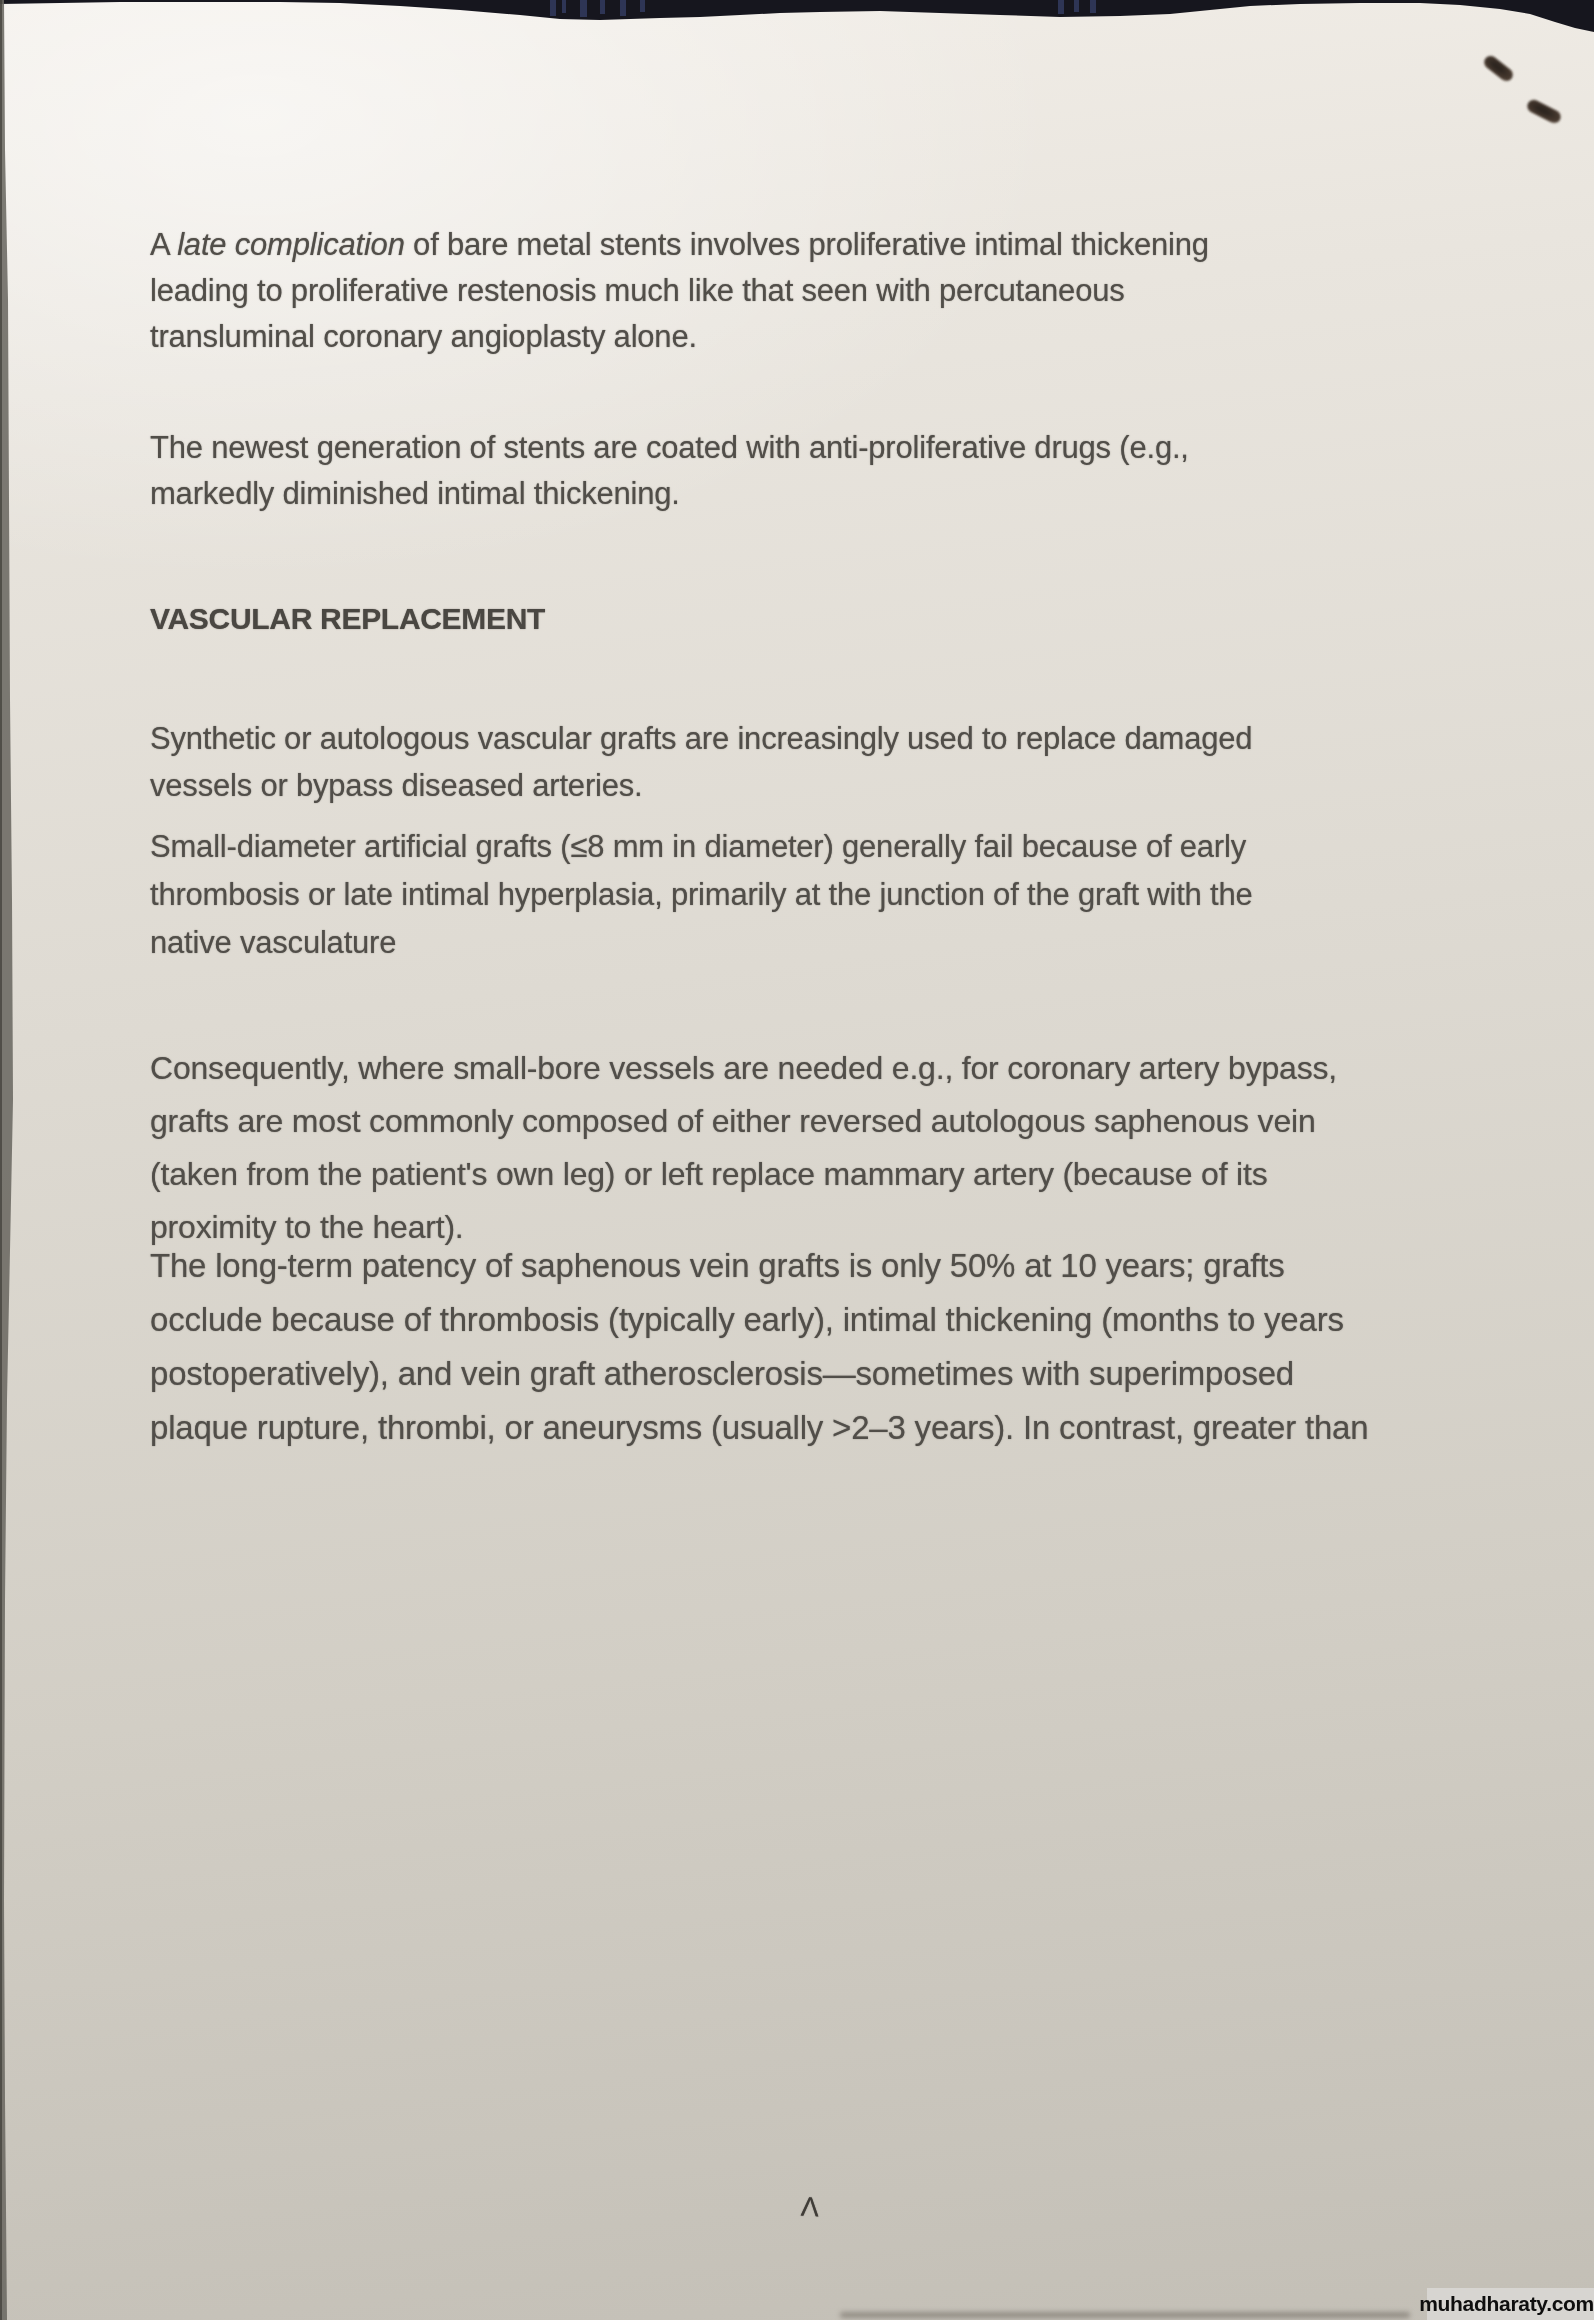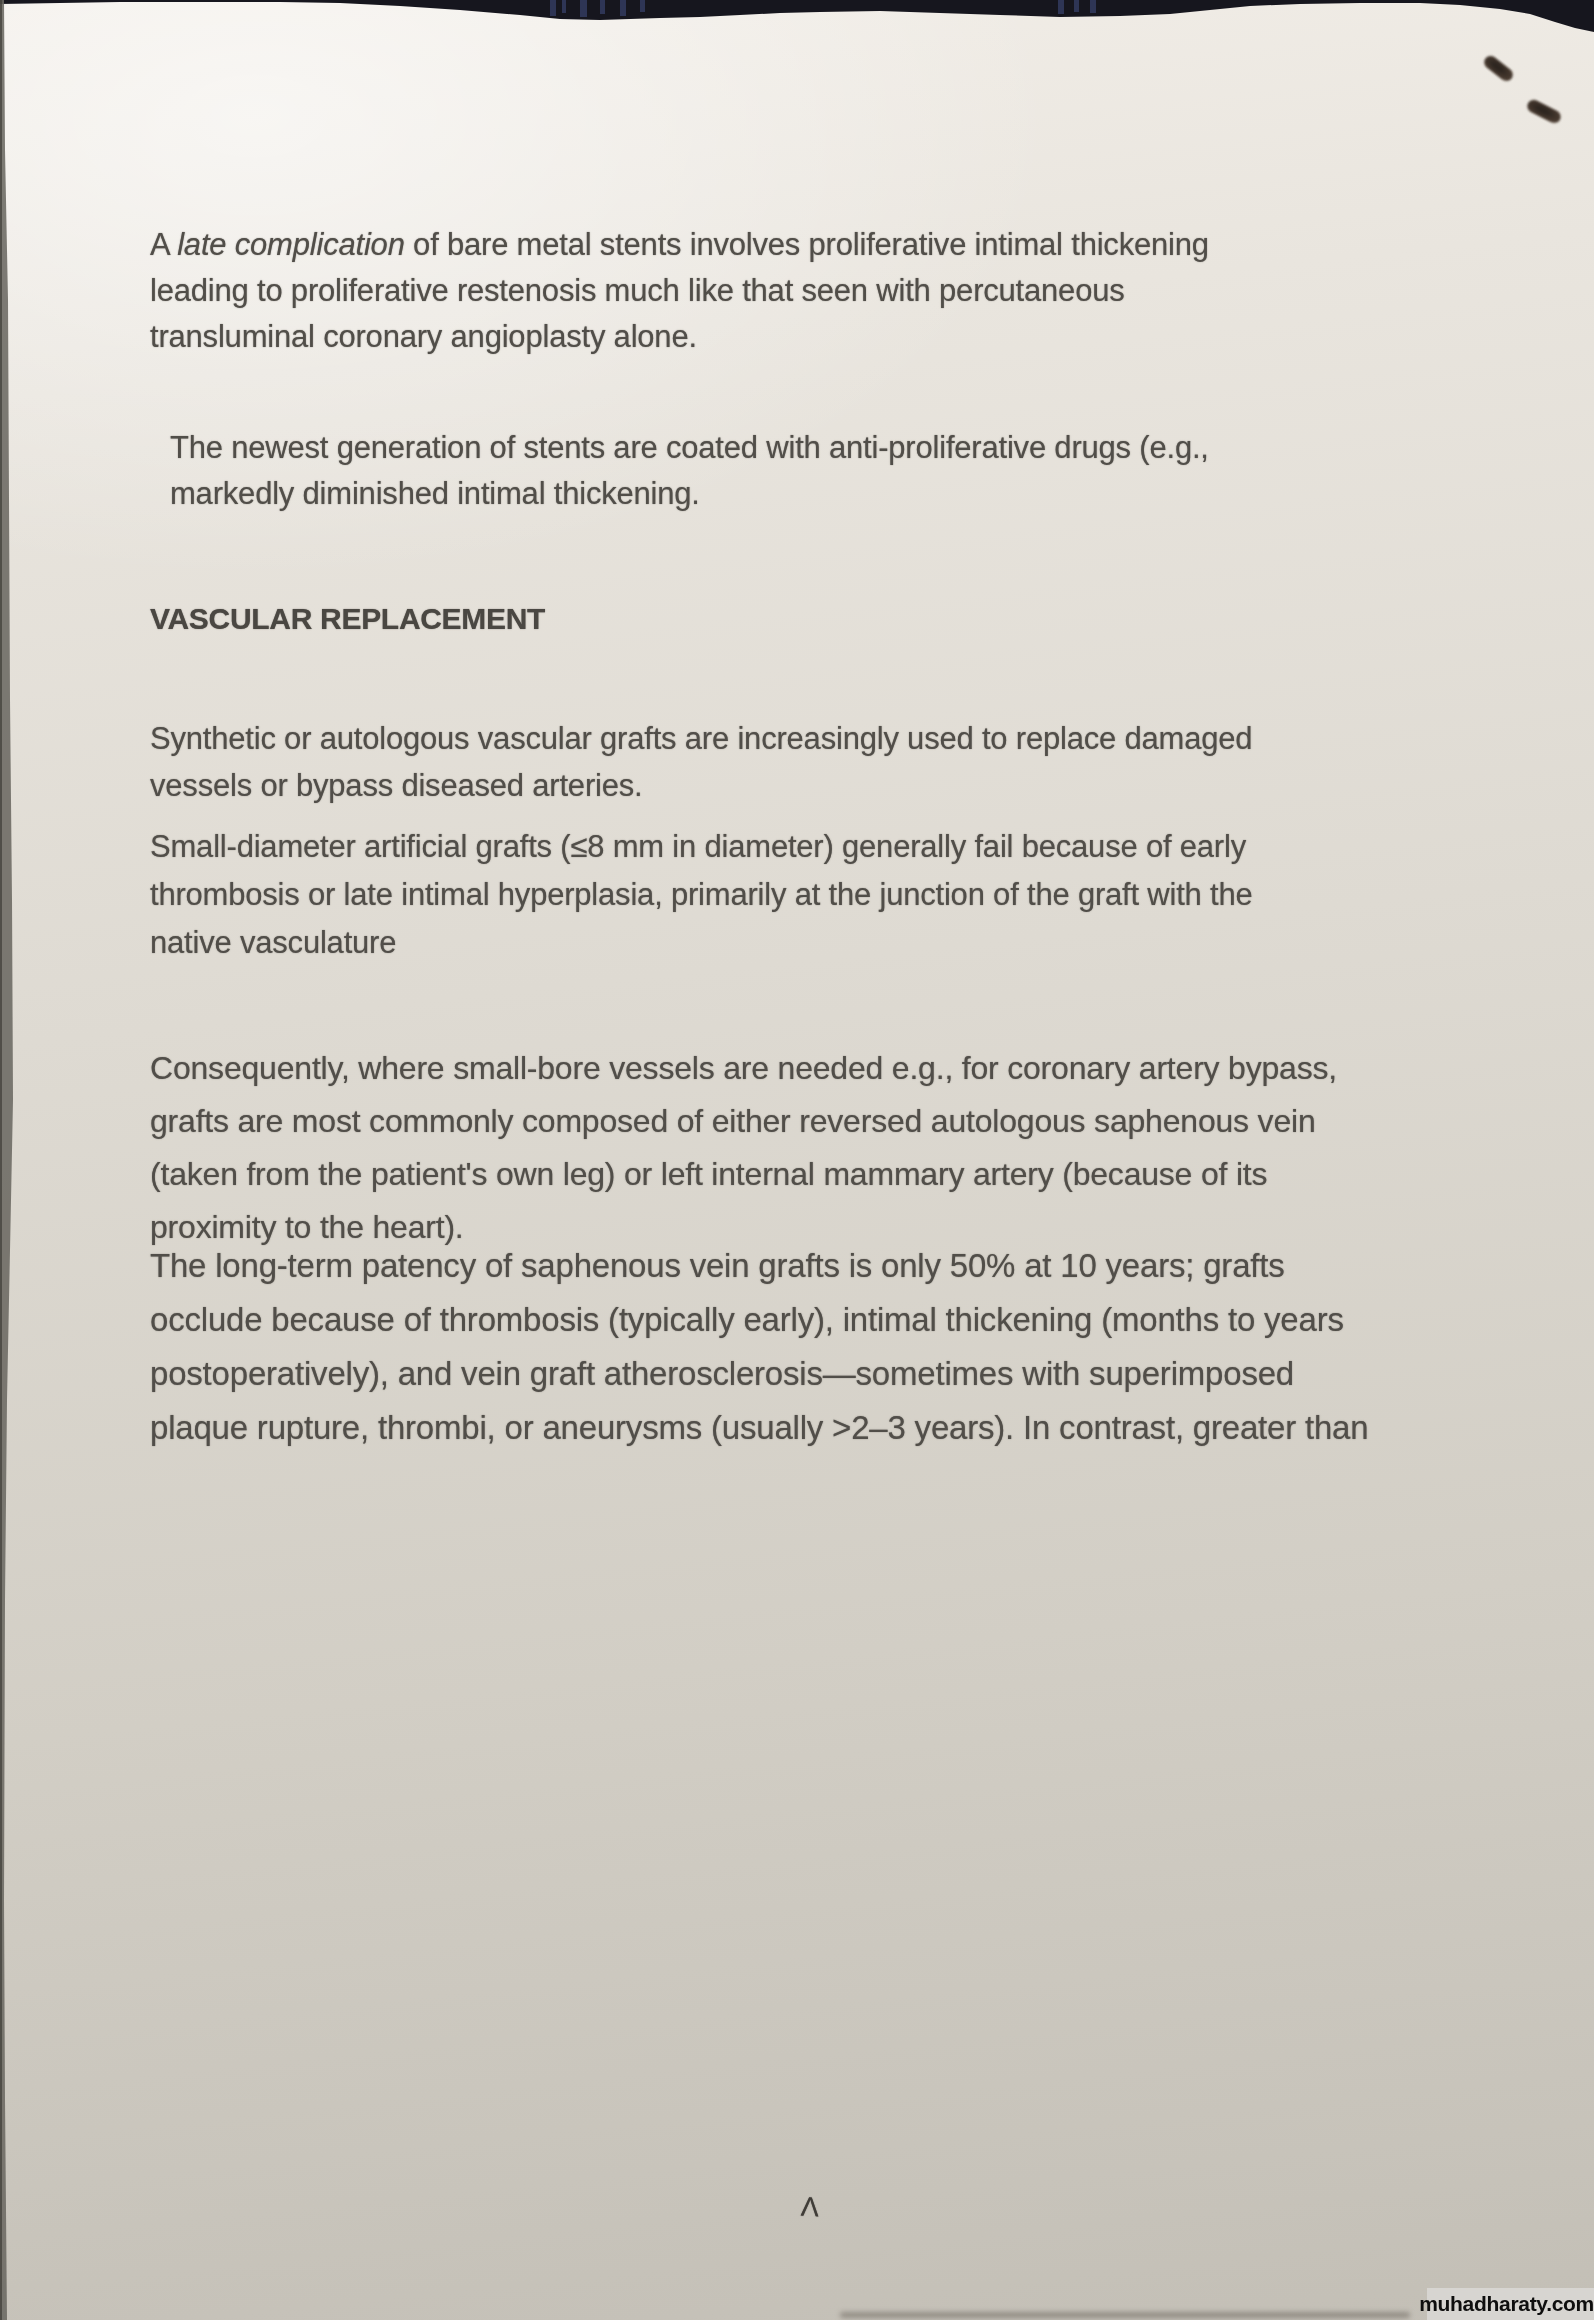--- a/index.html
+++ b/index.html
@@ -23,21 +23,21 @@
     text-shadow:0 0 1.3px rgba(92,88,82,0.75);
     letter-spacing:-0.2px;
     white-space:nowrap;
   }
   .para .line{white-space:nowrap;}
   .p1,.p2{font-size:31px;line-height:46px;}
   .p3{font-size:31px;line-height:47px;}
   .p4{font-size:31px;line-height:48px;}
   .p5{font-size:32px;line-height:53px;}
   .p6{font-size:33px;line-height:54px;}
-  .p1{top:222px;} .p2{top:425px;margin-left:20px;} .p3{top:715px;} .p4{top:823px;}
+  .p1{top:222px;} .p2{top:425px;} .p3{top:715px;} .p4{top:823px;}
   .p5{top:1002px;margin-top:40px;} .p6{top:1239px;}
   .heading{
     position:absolute;left:150px;top:600px;z-index:2;
     font-size:30px;font-weight:600;letter-spacing:-0.3px;line-height:38px;
     color:#4a4742;text-shadow:0 0 1.2px rgba(80,76,70,0.8);
     white-space:nowrap;
   }
   em.it{font-style:italic;}
   .ink{
     position:absolute;z-index:3;border-radius:8px;
@@ -90,21 +90,21 @@
 
     <div class="para p4">
       <div class="line">Small-diameter artificial grafts (≤8 mm in diameter) generally fail because of early</div>
       <div class="line">thrombosis or late intimal hyperplasia, primarily at the junction of the graft with the</div>
       <div class="line">native vasculature</div>
     </div>
 
     <div class="para p5">
       <div class="line">Consequently, where small-bore vessels are needed e.g., for coronary artery bypass,</div>
       <div class="line">grafts are most commonly composed of either reversed autologous saphenous vein</div>
-      <div class="line">(taken from the patient's own leg) or left internal mammary artery (because of its</div>
+      <div class="line">(taken from the patient's own leg) or left replace mammary artery (because of its</div>
       <div class="line">proximity to the heart).</div>
     </div>
 
     <div class="para p6">
       <div class="line">The long-term patency of saphenous vein grafts is only 50% at 10 years; grafts</div>
       <div class="line">occlude because of thrombosis (typically early), intimal thickening (months to years</div>
       <div class="line">postoperatively), and vein graft atherosclerosis—sometimes with superimposed</div>
       <div class="line">plaque rupture, thrombi, or aneurysms (usually &gt;2–3 years). In contrast, greater than</div>
     </div>
 

